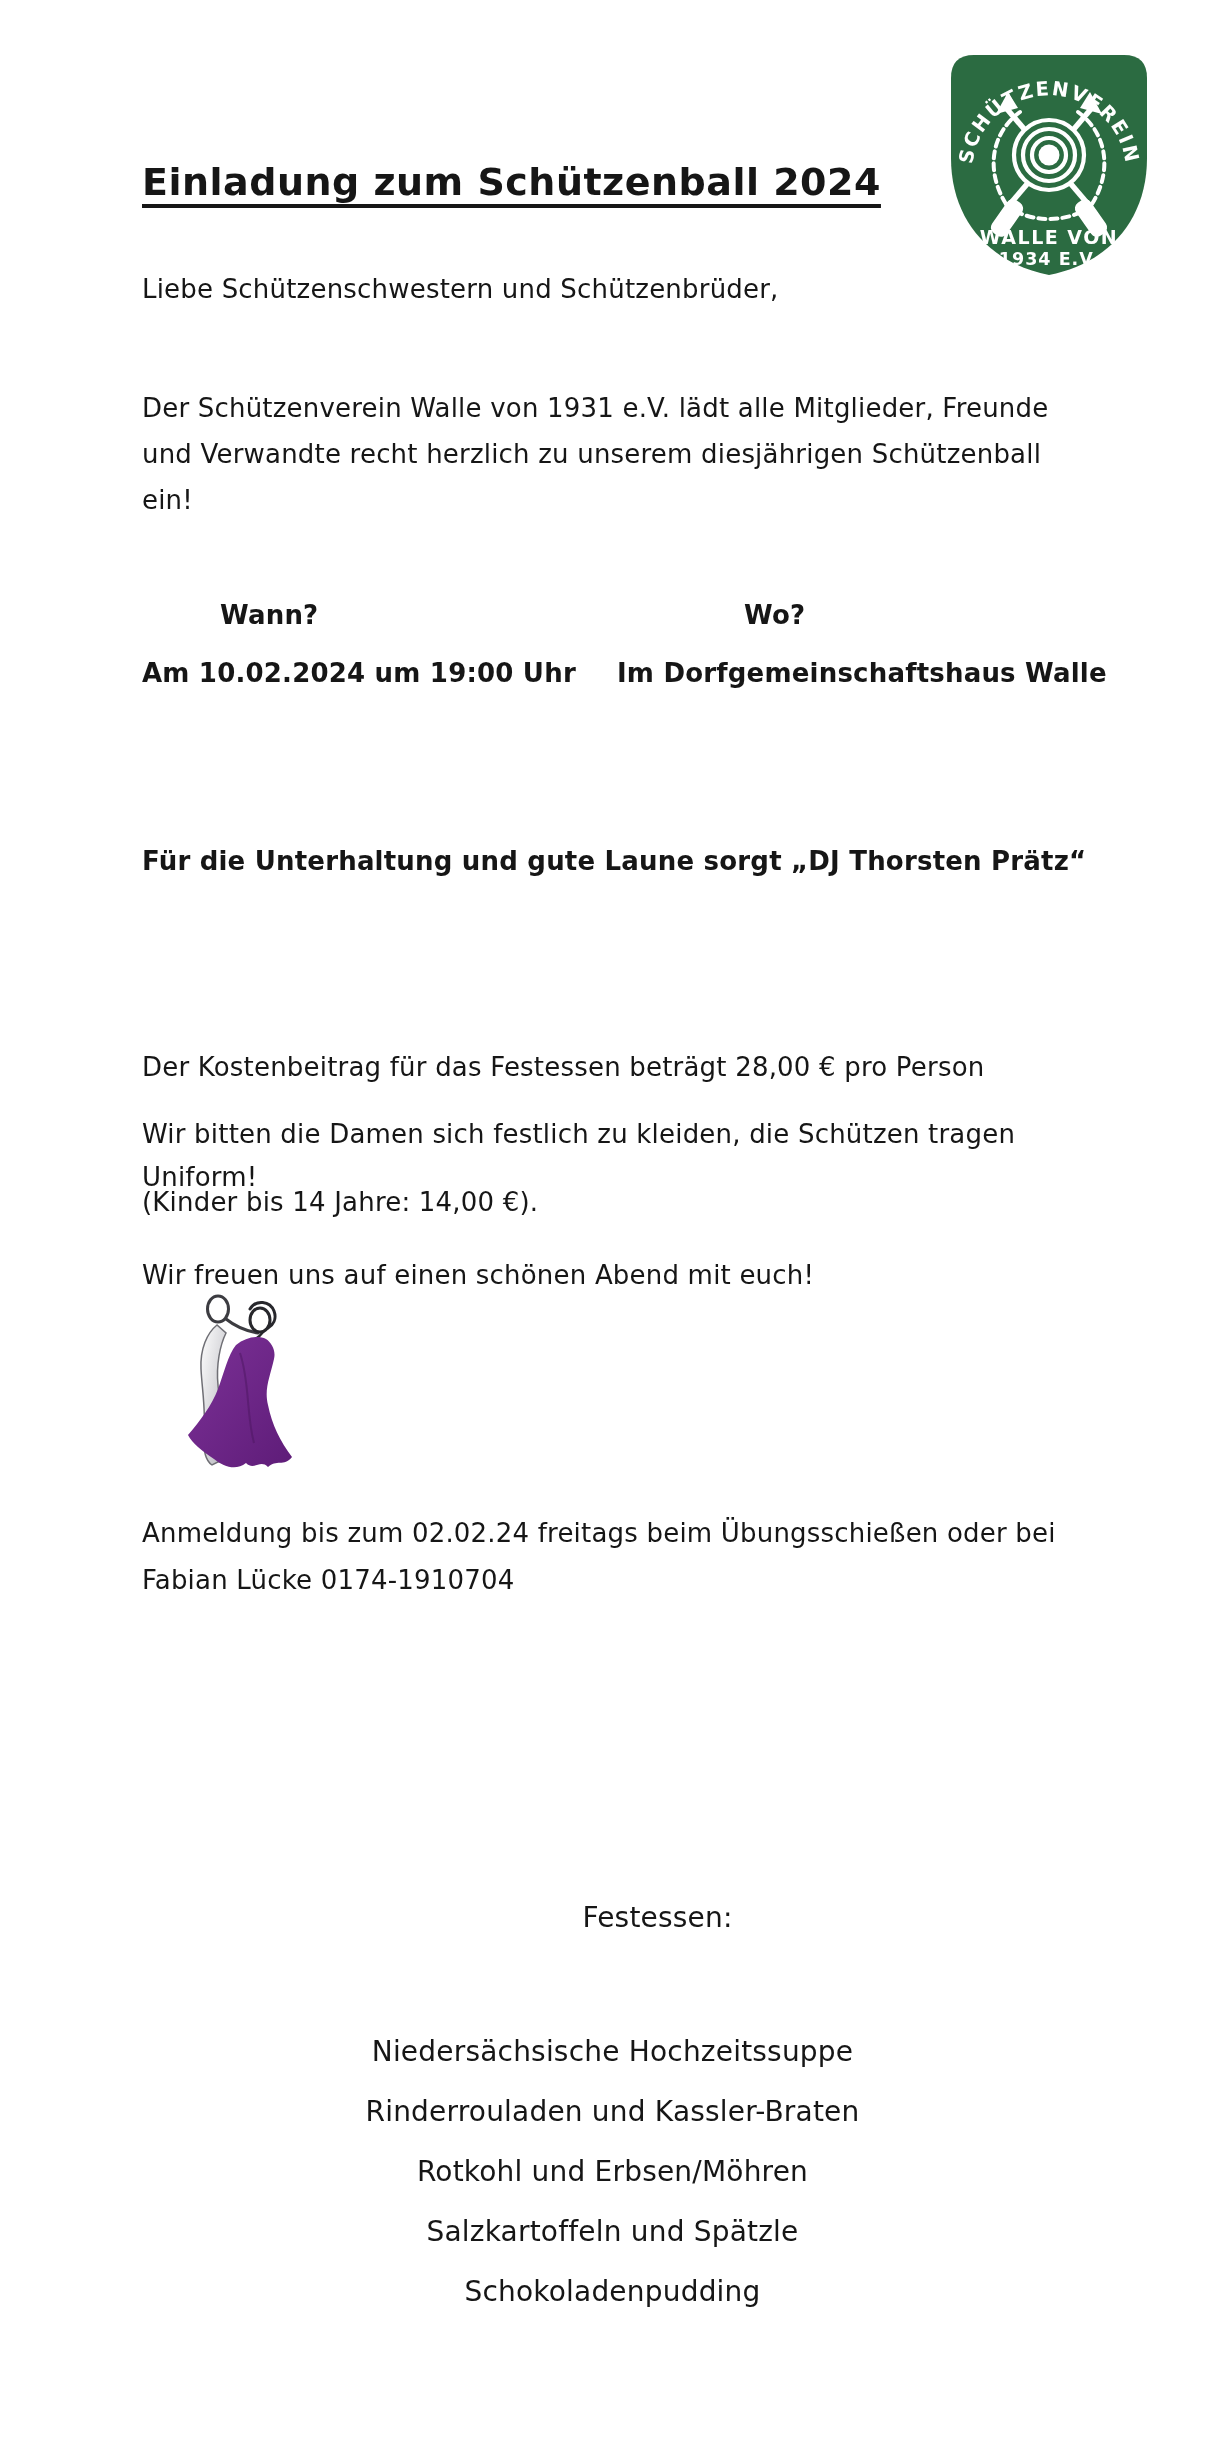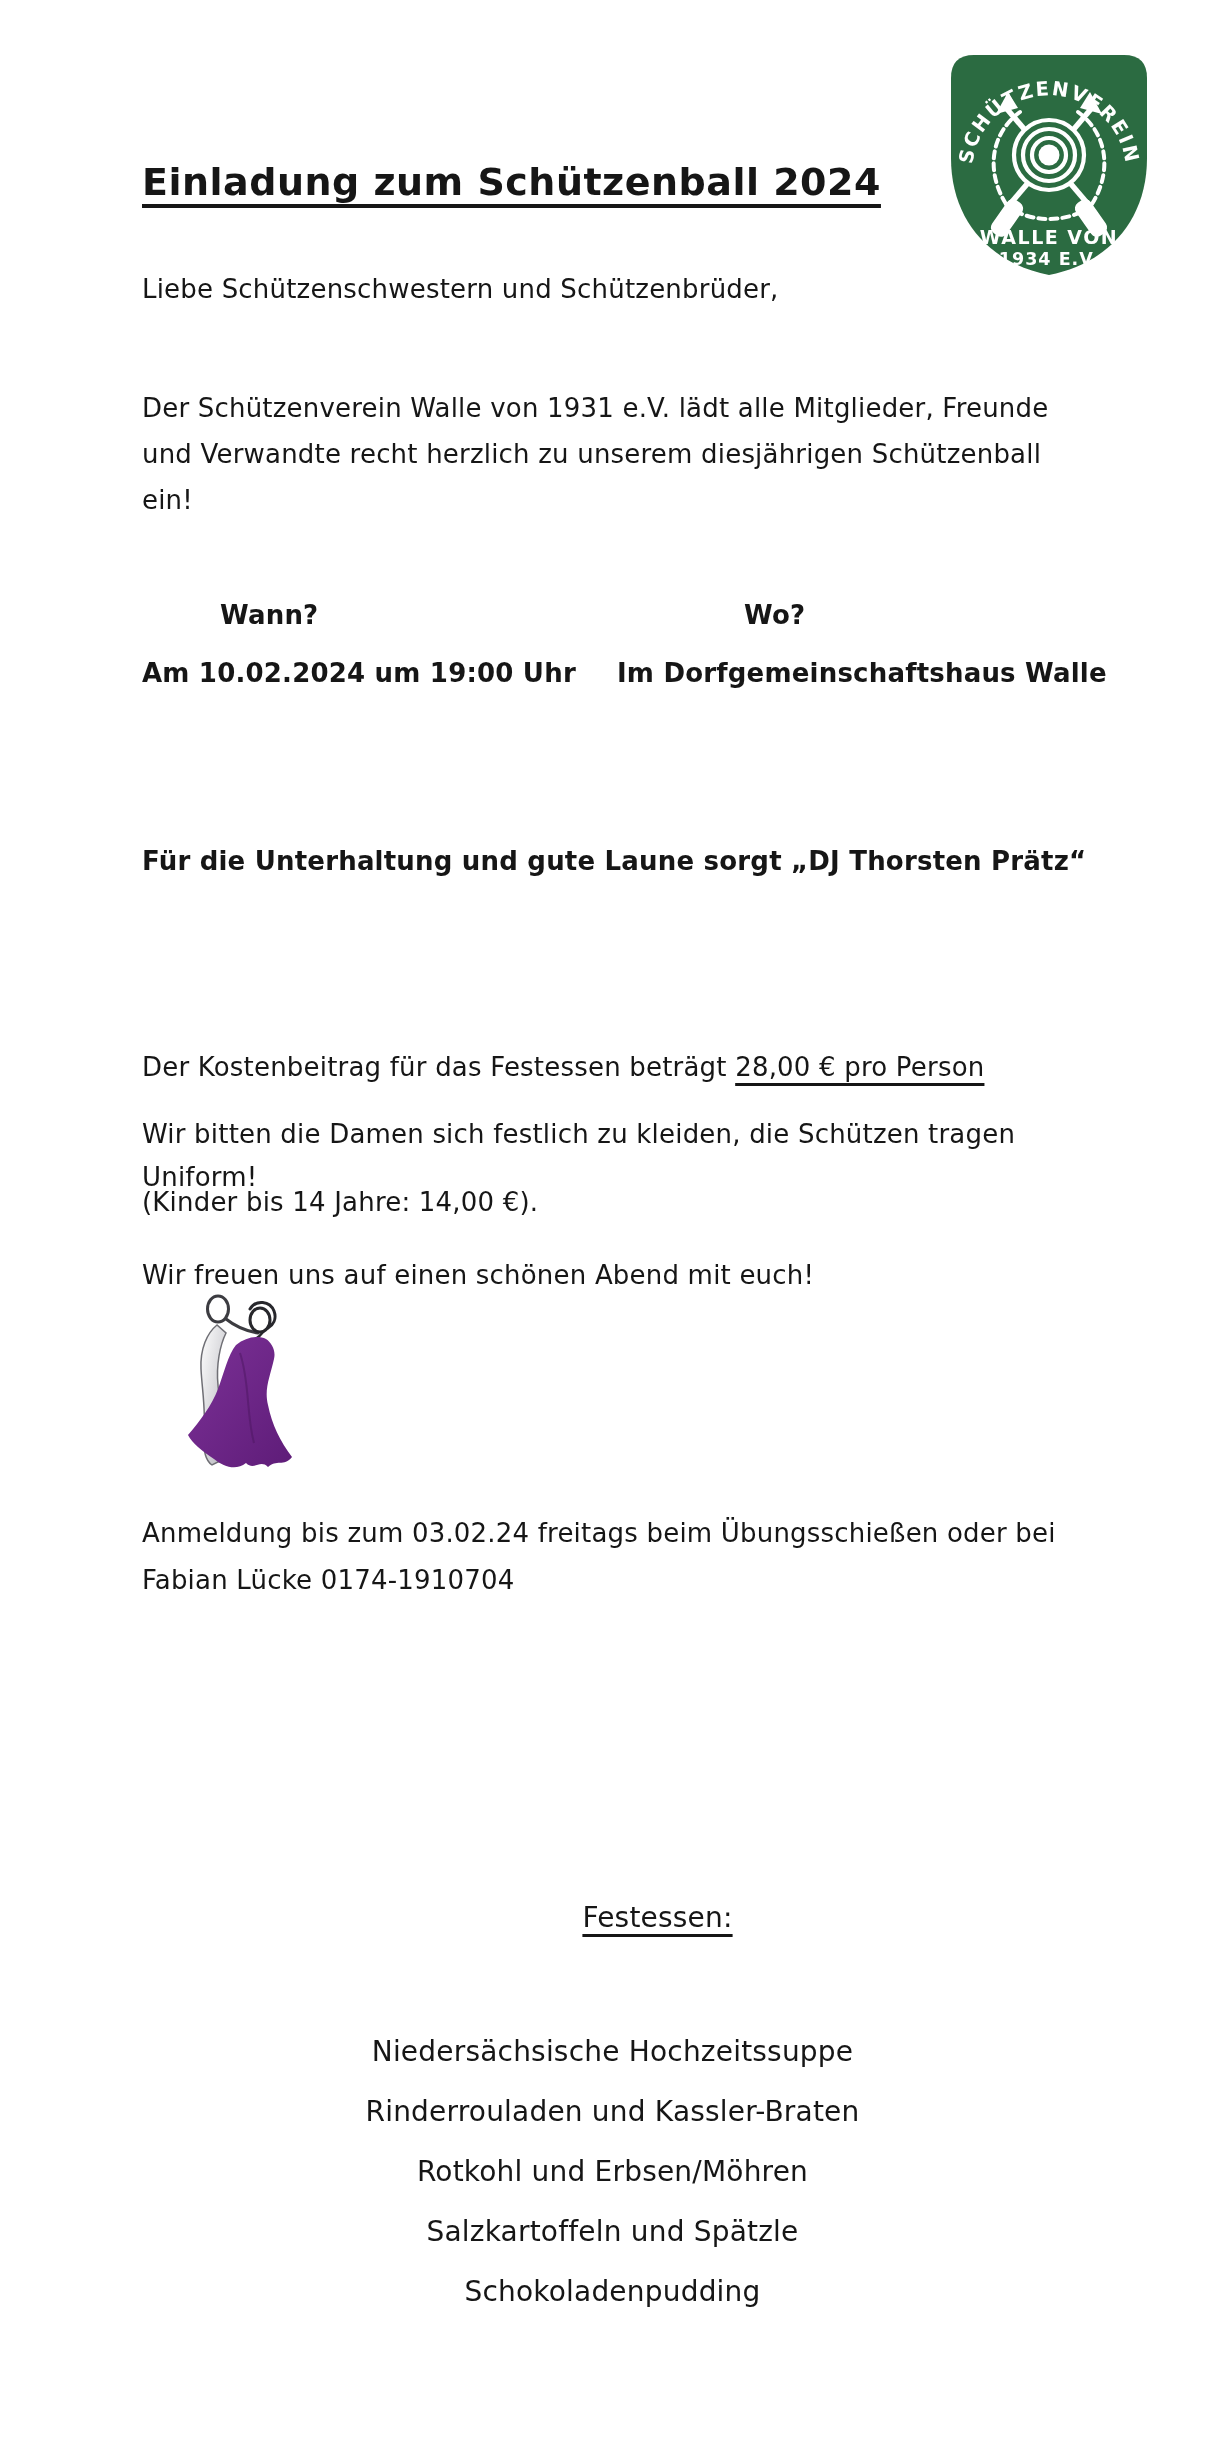--- a/index.html
+++ b/index.html
@@ -8,21 +8,21 @@
     font-family:"DejaVu Sans", sans-serif; color:#161616; overflow:hidden;
   }
   .abs { position:absolute; }
   .bt  { font-size:26px; line-height:46px; letter-spacing:0.2px; }
   .b   { font-weight:bold; }
   .title {
     font-size:38px; font-weight:bold; letter-spacing:0.5px;
     text-decoration:underline; text-decoration-thickness:4px; text-underline-offset:9px;
   }
   .u-price, .u-heading {
-    text-decoration:underline; text-decoration-thickness:2.5px; text-underline-offset:7px;text-align:center;
+    text-decoration-thickness:2.5px; text-underline-offset:7px;text-align:center;
   }
   .pre { white-space:pre-wrap; }
   .center { width:1225px; text-align:center;padding-left:45px; }
   .menu-item { font-size:28px; line-height:60px; text-align:center; letter-spacing:0.2px; }
   .heading28 { font-size:28px; letter-spacing:0.2px; }
 </style>
 </head>
 <body>
 
 <div class="page">
@@ -120,21 +120,21 @@
         <ellipse cx="80" cy="27" rx="10" ry="12" fill="#ffffff" stroke="#27272c" stroke-width="3"></ellipse>
         <path d="M70,16 C76,6 90,8 94,18 C97,26 93,32 88,35" fill="none" stroke="#27272c" stroke-width="3" stroke-linecap="round"></path>
         <path d="M84,38 C78,46 70,50 62,52" fill="none" stroke="#27272c" stroke-width="2.5" stroke-linecap="round"></path>
         <path d="M56,52 C66,44 78,42 86,46 C92,50 96,58 94,66 C90,84 84,96 88,112 C92,132 100,148 112,164 C104,174 96,166 88,174 C80,166 74,178 66,170 C56,178 44,174 34,166 C22,158 12,150 8,142 C20,128 32,112 38,96 C44,80 48,62 56,52 Z" fill="url(#dressG)"></path>
         <path d="M60,60 C70,90 66,120 74,150" fill="none" stroke="#4c1560" stroke-width="2" opacity="0.5"></path>
       </g>
     </svg>
   </div>
 
   <div class="abs bt" style="left:142px; top:1510px; width:1040px; line-height:47px;">
-    <div>Anmeldung bis zum 03.02.24 freitags beim Übungsschießen oder bei</div>
+    <div>Anmeldung bis zum 02.02.24 freitags beim Übungsschießen oder bei</div>
     <div>Fabian Lücke 0174-1910704</div>
   </div>
 
   <div class="abs center heading28" style="left:0; top:1901px;">
     <span class="u-heading">Festessen:</span>
   </div>
 
   <div class="abs" style="left:0; top:2022px; width:1225px;">
     <div class="menu-item">Niedersächsische Hochzeitssuppe</div>
     <div class="menu-item">Rinderrouladen und Kassler-Braten</div>

